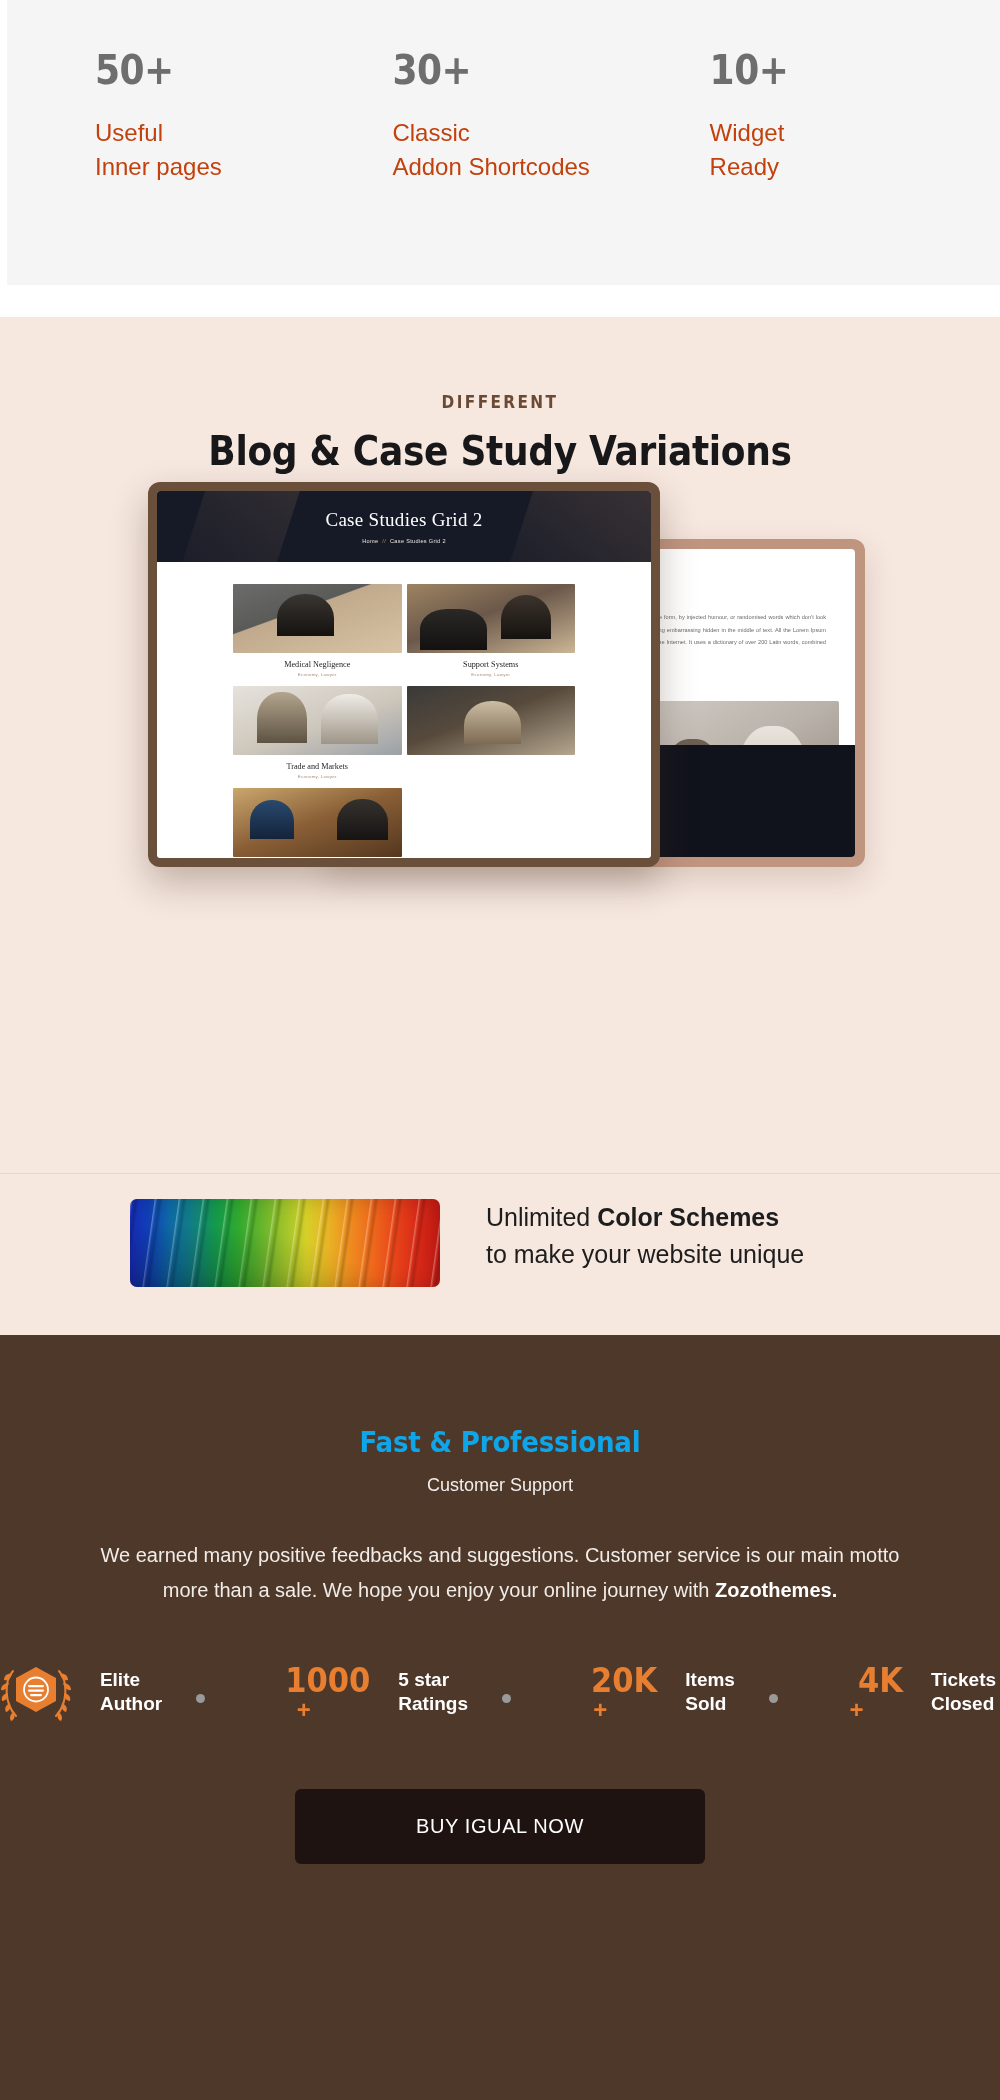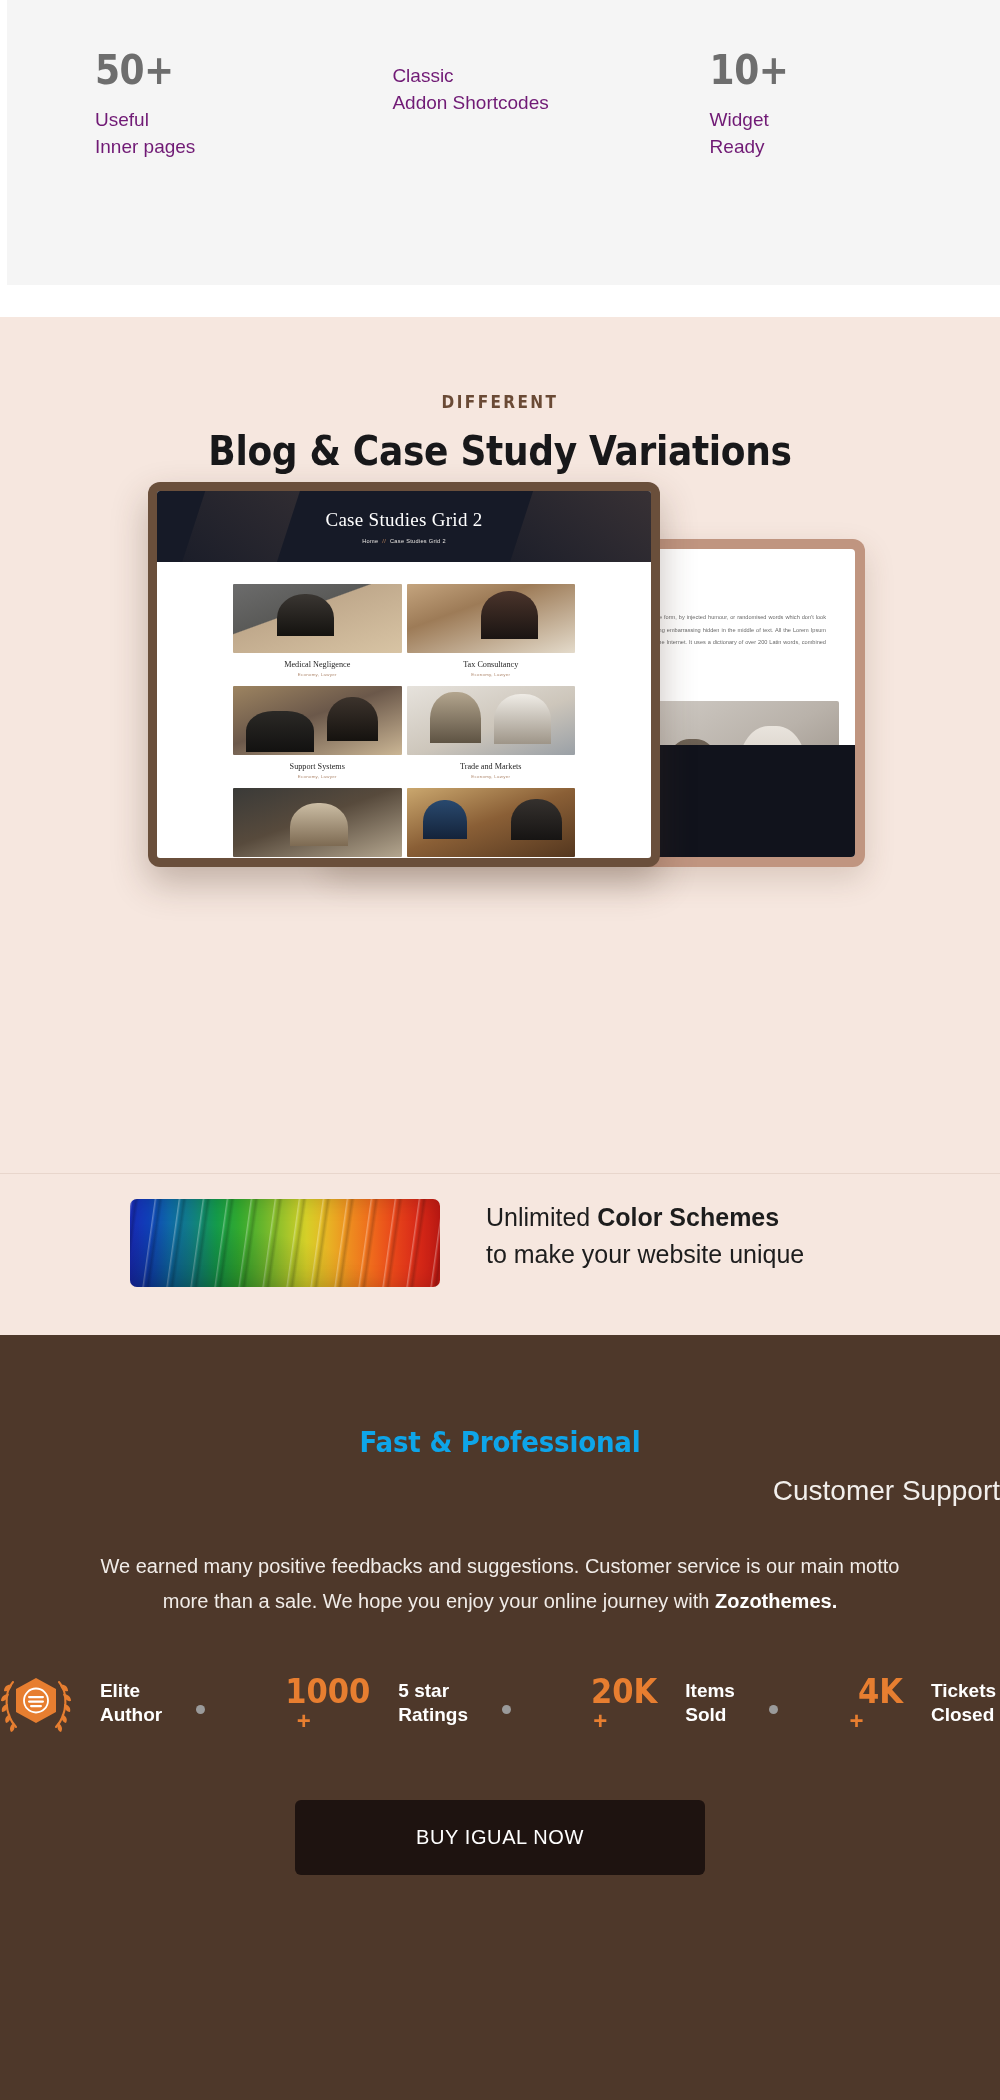--- a/index.html
+++ b/index.html
@@ -18,21 +18,21 @@
     background:#F5F5F5;
   }
   .stats-row { display:flex; padding: 48px 0 0 88px; }
   .stat-col { width: 300px; }
   .stat-col:nth-child(2){ width:320px; }
   .stat-num {
     font-size: 40px; font-weight: 700; color:#6E6E6E;
     letter-spacing:-0.5px; line-height:1.1;
     font-family:"DejaVu Sans Condensed","Liberation Sans",sans-serif;
   }
-  .stat-lines { margin-top: 15px; font-size: 19px; color:#701a75; line-height:1.42; }
+  .stat-lines { margin-top: 24px; font-size: 24px; color:#c2410c; line-height:1.42; }
 
   
   .variations {
     position:absolute; left:0; top:285px; width:1000px; height:888px;
     background:#F6E7DF;
     margin-top:32px;
   }
   .eyebrow {
     text-align:center; padding-top:75px;
     font-size:17px; letter-spacing:2.4px; font-weight:700;
@@ -209,21 +209,21 @@
   
   .support {
     position:absolute; left:0; top:1335px; width:1000px; height:765px;
     background:#4E382A; color:#fff;
   }
   .sup-h1{
     text-align:center; padding-top:90px; font-size:29px; font-weight:700; color:#0ea5e9;
     font-family:"DejaVu Sans Condensed","Liberation Sans",sans-serif; letter-spacing:-0.2px;
   }
   .sup-h2{
-    text-align:right; margin-top:16px; font-size:28px; color:#f2efec; font-weight:400;
+    text-align:center; margin-top:16px; font-size:18px; color:#f2efec; font-weight:400;
   }
   .sup-p{
     margin:42px auto 0; width:800px; text-align:center;
     font-size:20px; line-height:1.77; color:#f1ece8;
   }
   .sup-p b{ font-weight:700; color:#ffffff; }
 
   
   .badges{
     display:flex; align-items:center; justify-content:center;
@@ -264,20 +264,21 @@
   <section class="stats-strip">
     <div class="stats-row">
       <div class="stat-col">
         <div class="stat-num">50+</div>
         <div class="stat-lines">
           <div>Useful</div>
           <div>Inner pages</div>
         </div>
       </div>
       <div class="stat-col">
+        <div class="stat-num">30+</div>
         <div class="stat-lines">
           <div>Classic</div>
           <div>Addon Shortcodes</div>
         </div>
       </div>
       <div class="stat-col">
         <div class="stat-num">10+</div>
         <div class="stat-lines">
           <div>Widget</div>
           <div>Ready</div>
@@ -316,25 +317,20 @@
           <div class="csg-header">
             <div class="csg-title">Case Studies Grid 2</div>
             <div class="csg-crumb">
               <span>Home</span><span class="sep">//</span><span>Case Studies Grid 2</span>
             </div>
           </div>
           <div class="csg-grid">
             <div class="csg-card">
               <div class="ph p1"></div>
               <div class="cap">Medical Negligence</div>
-              <div class="sub">Economy, Lawyer</div>
-            </div>
-            <div class="csg-card">
-              <div class="ph p2"></div>
-              <div class="cap">Tax Consultancy</div>
               <div class="sub">Economy, Lawyer</div>
             </div>
             <div class="csg-card">
               <div class="ph p3"></div>
               <div class="cap">Support Systems</div>
               <div class="sub">Economy, Lawyer</div>
             </div>
             <div class="csg-card">
               <div class="ph p4"></div>
               <div class="cap">Trade and Markets</div>

